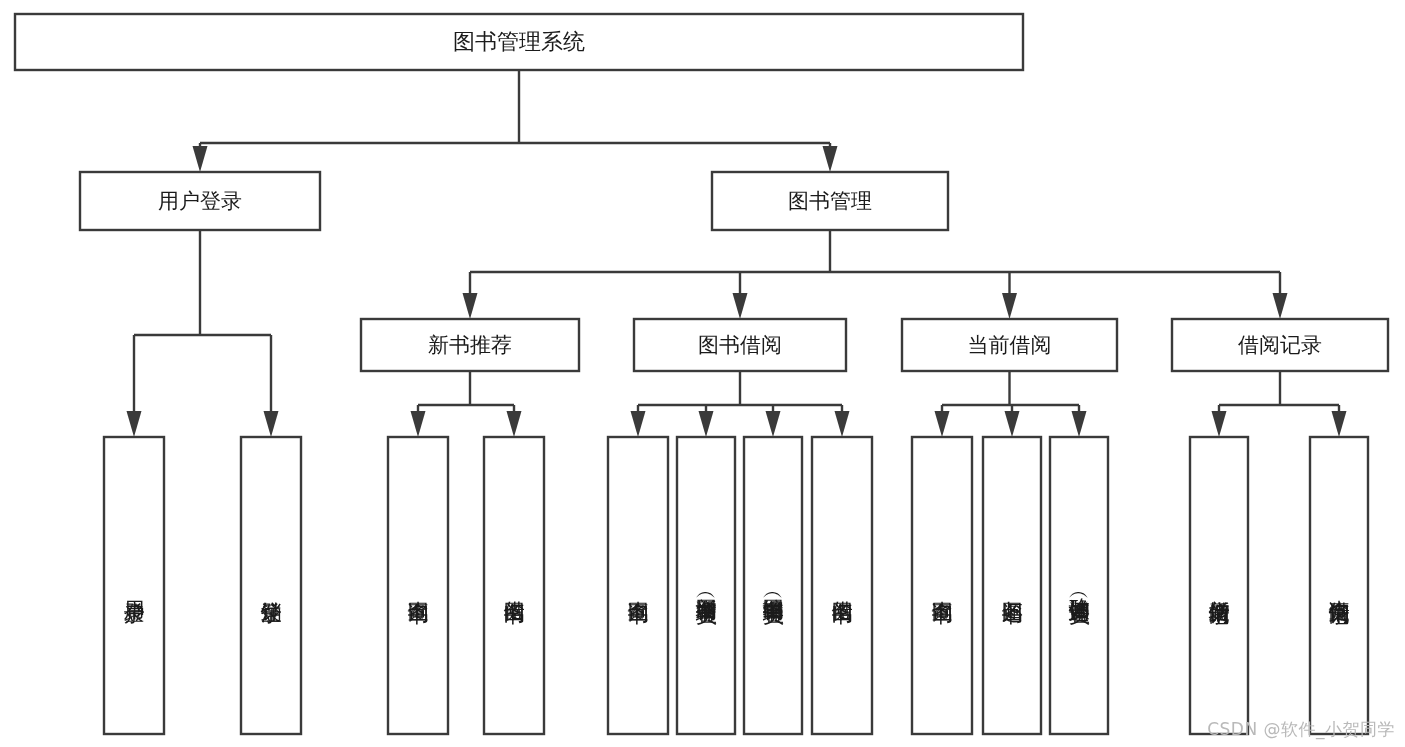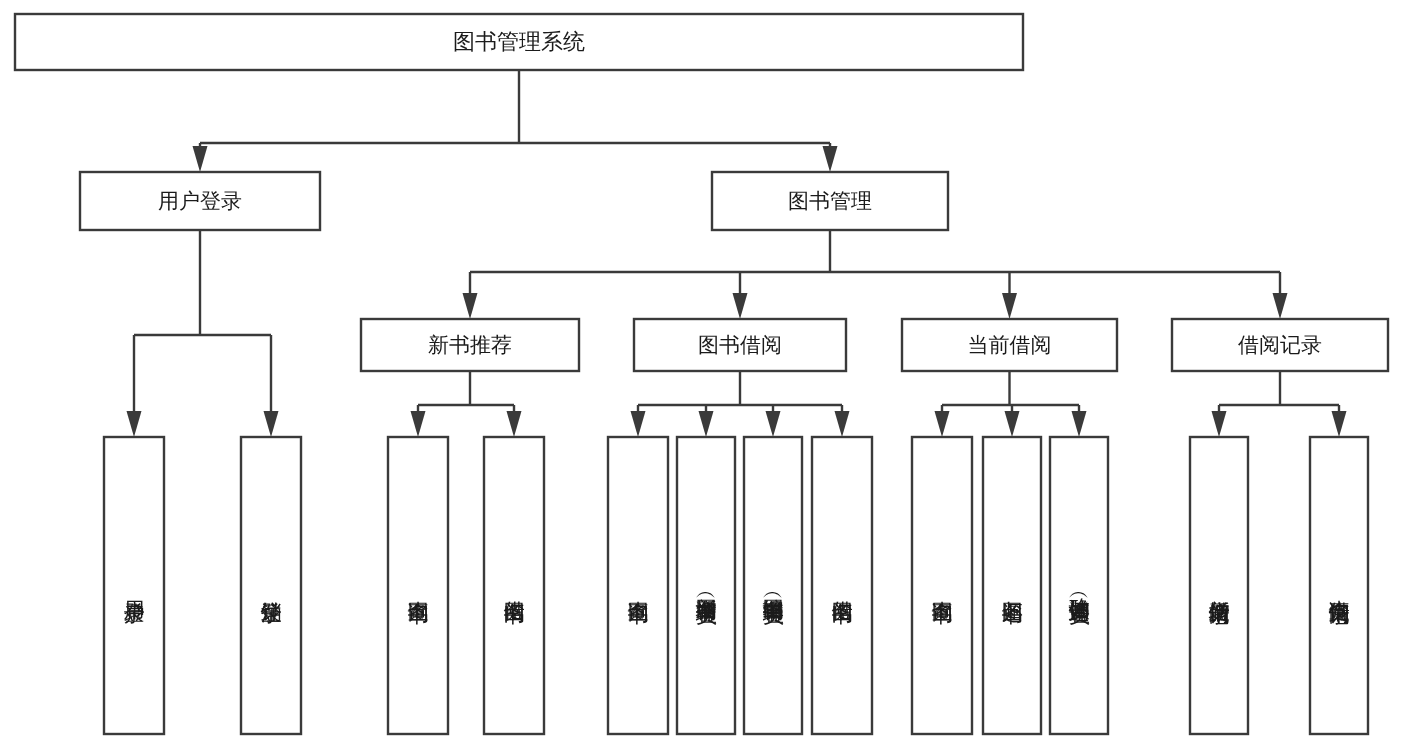--- a/index.html
+++ b/index.html
@@ -206,13 +206,14 @@
         <span>确认归还（管理员）</span>
       </div>
       <div class="vlabel" style="left: 1190px; top: 443px; width: 58px; height: 285px; display: flex; align-items: center; justify-content: center;">
         <span>新增借阅记录</span>
       </div>
       <div class="vlabel" style="left: 1310px; top: 443px; width: 58px; height: 285px; display: flex; align-items: center; justify-content: center;">
         <span>查询借阅记录</span>
       </div>
     </div>
 
+  <div class="watermark">CSDN @软件_小贺同学</div>
 </div>
 
 </body></html>

